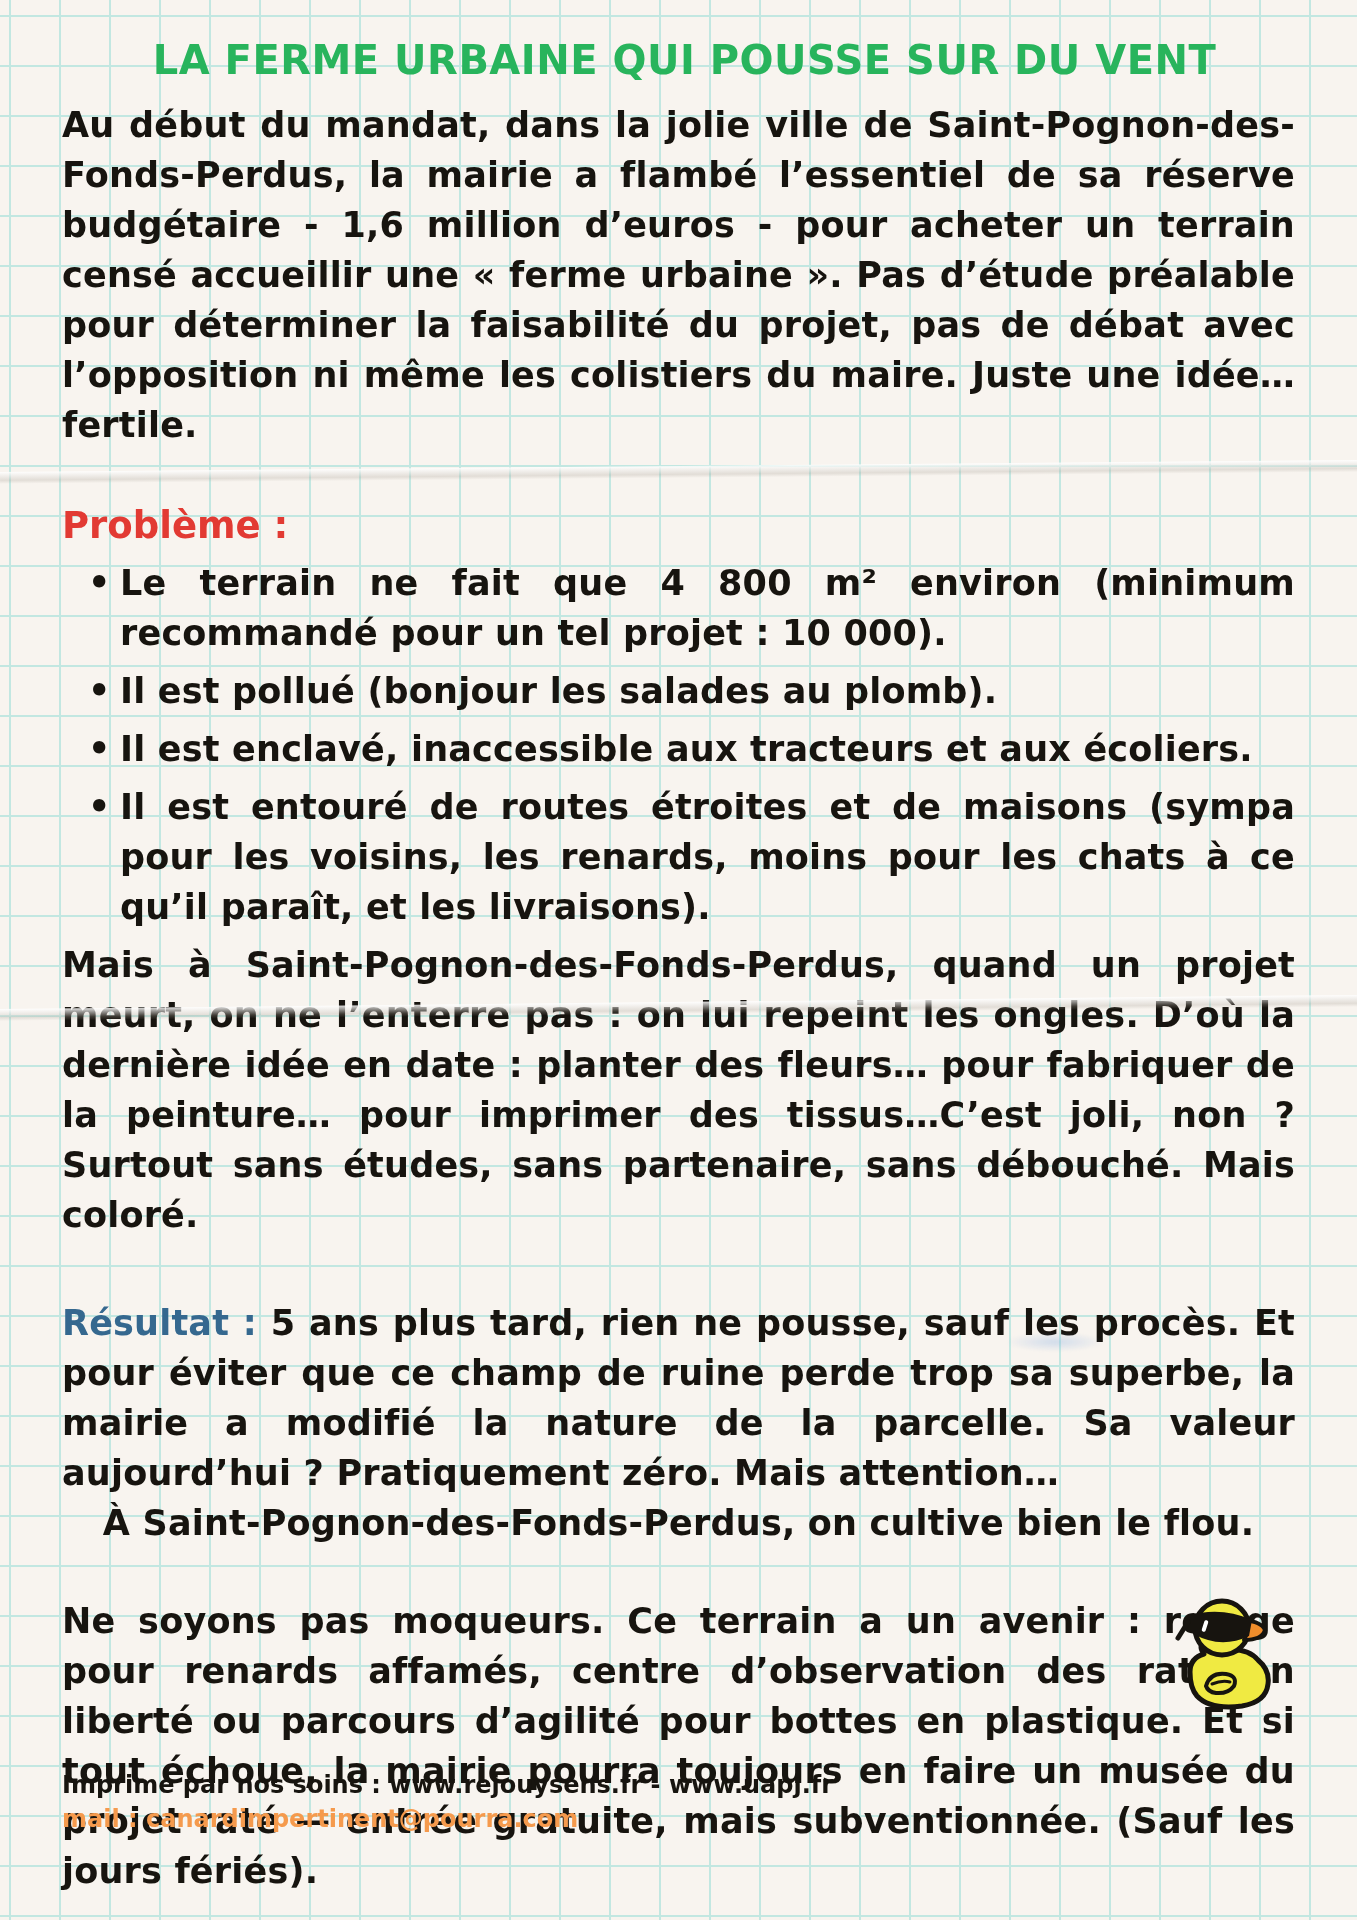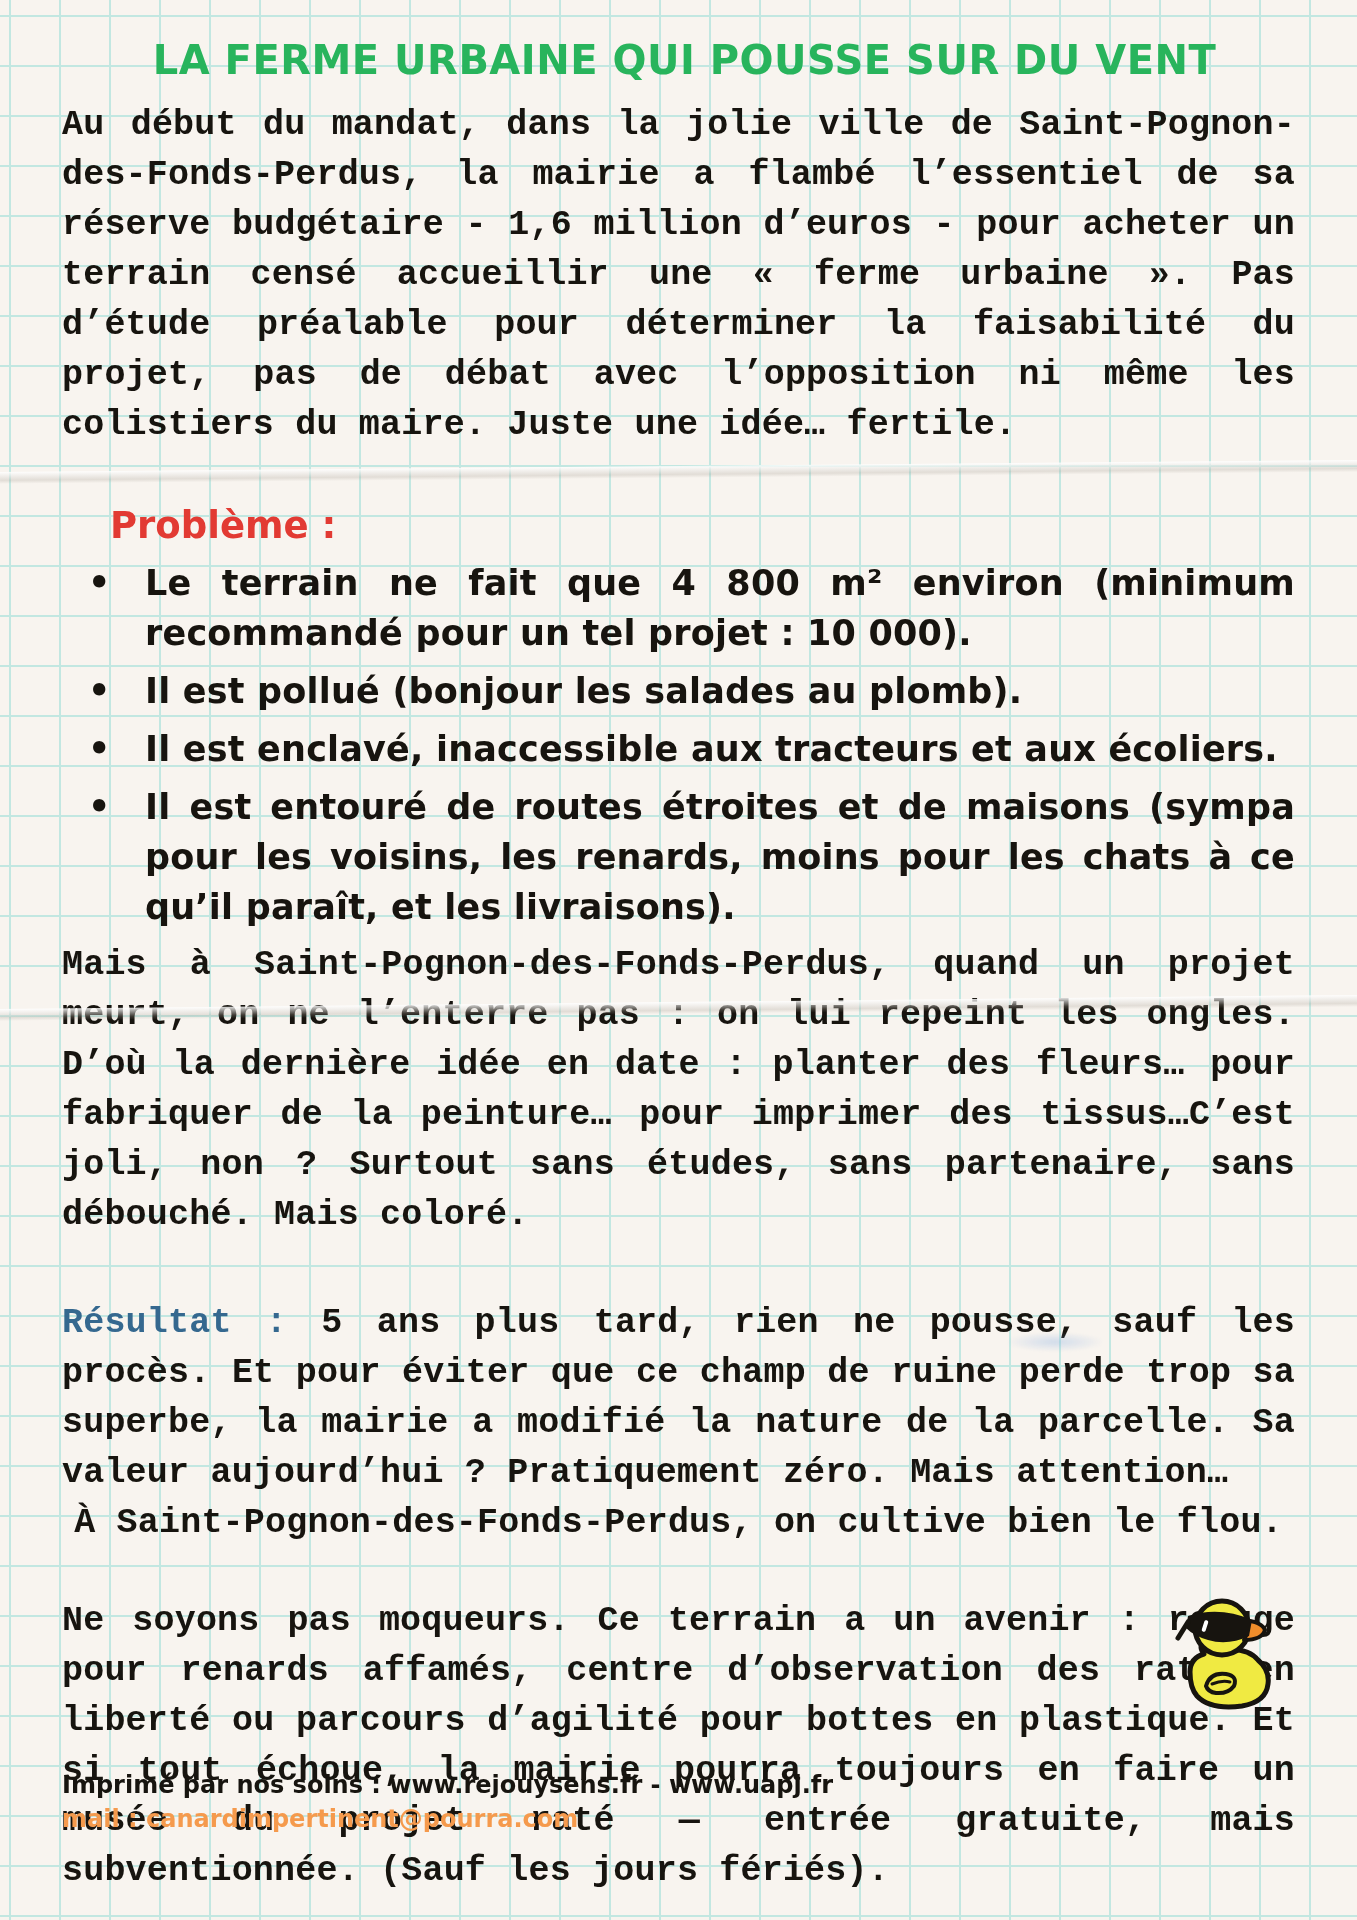--- a/index.html
+++ b/index.html
@@ -35,38 +35,36 @@
     line-height:48px;
     letter-spacing:.5px;
     color:var(--title-green);
   }
   .para{
     margin:0;
     font-size:35px;
     line-height:50px;
     text-align:justify;
     letter-spacing:.2px;
-    font-family:Liberation Mono, monospace;
   }
   .heading-red{
     margin:50px 0 6px 0;
     font-size:37px;
     line-height:52px;
     color:var(--heading-red);
-    padding-left:48px;
   }
   .bullets{
     margin:6px 0 0 0;
     padding:0;
     list-style:none;
   }
   .bullets li{
     position:relative;
     margin:0 0 8px 0;
-    padding-left:83px;
+    padding-left:58px;
     font-size:35px;
     line-height:50px;
     text-align:justify;
     letter-spacing:.2px;
   }
   .bullets li::before{
     content:"•";
     position:absolute;
     left:26px;top:0;
     font-size:35px;

